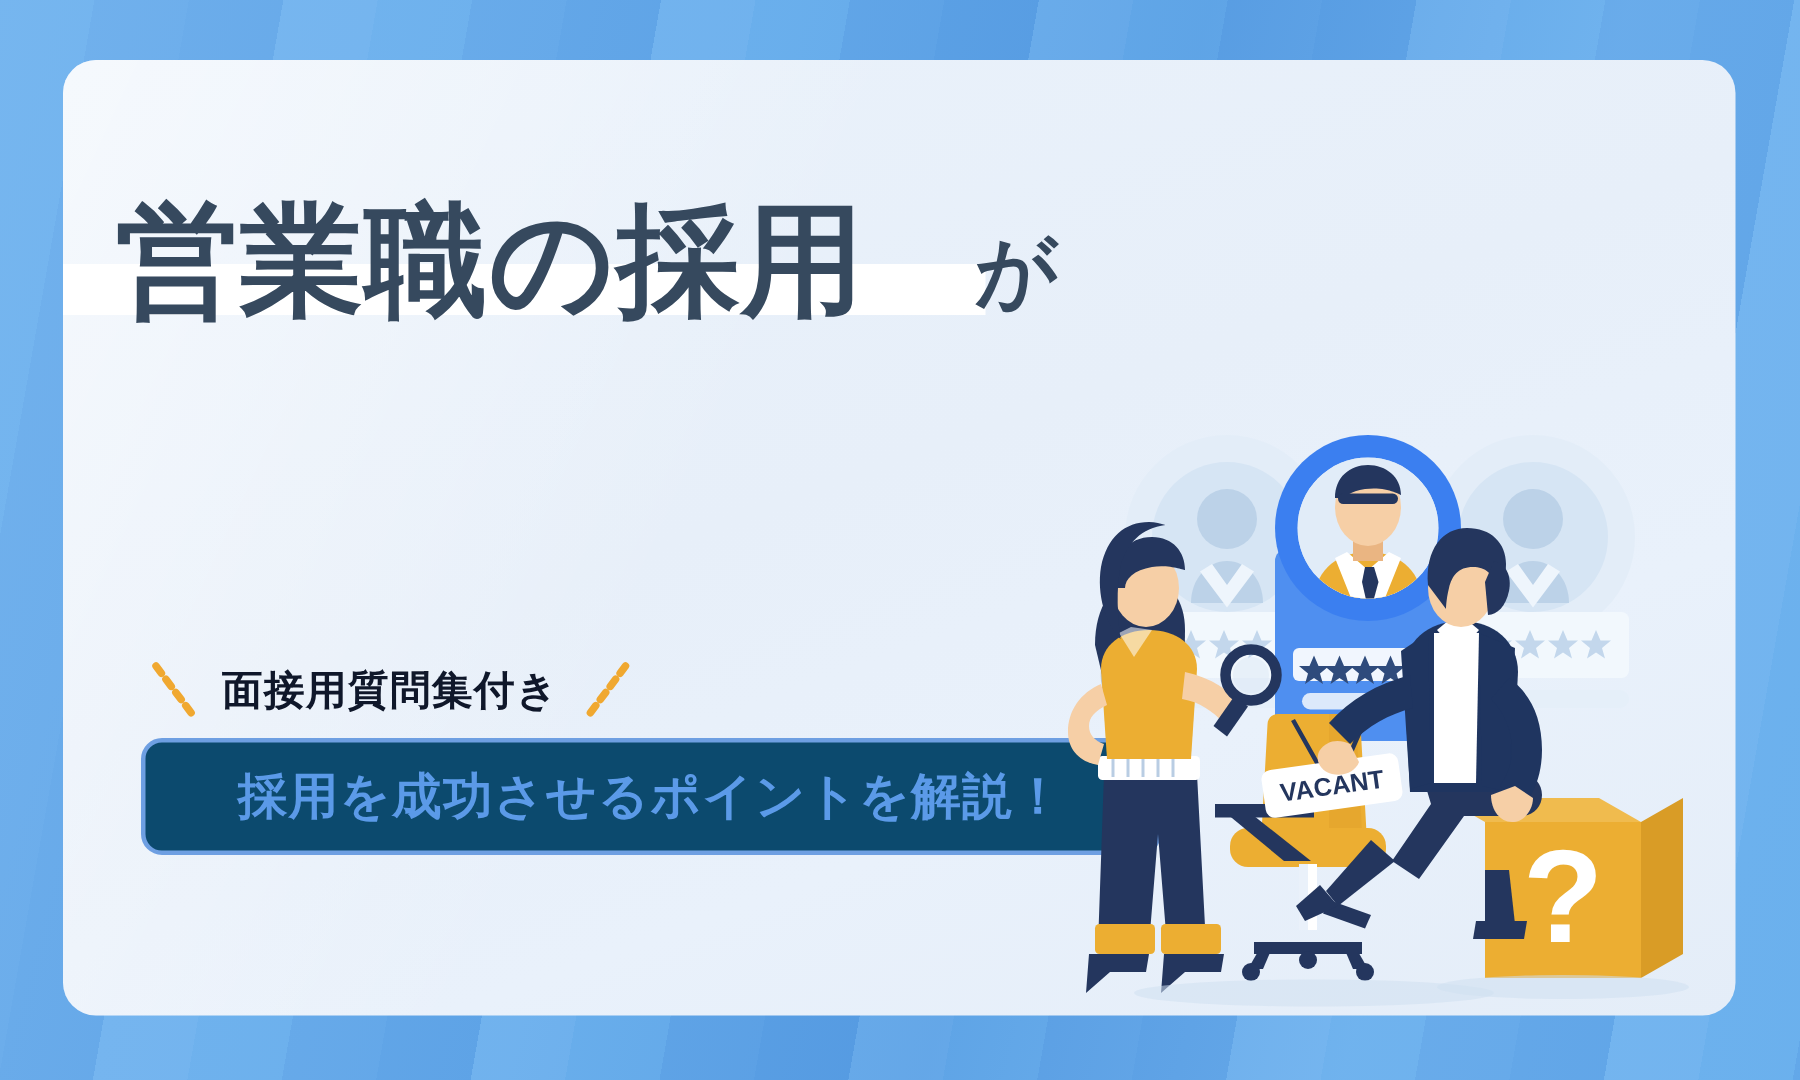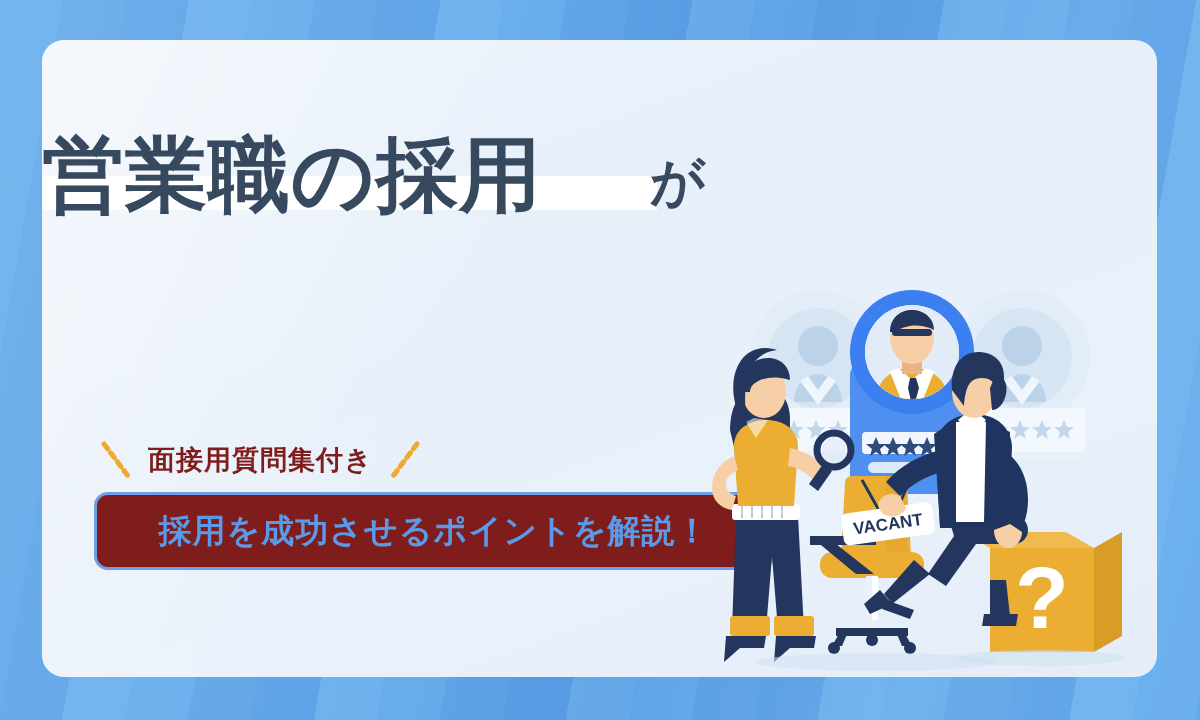--- a/index.html
+++ b/index.html
@@ -52,42 +52,42 @@
   .hl-bar.l1{width:615px;}
   .hl-bar.l2{width:510px;}
   .hl-text{
     position:absolute;left:0;bottom:10px;
     white-space:nowrap;
     color:#36495e;
     font-weight:700;
     letter-spacing:1px;
     line-height:1;
   }
-  .hl-big{font-size:82px;}
+  .hl-big{font-size:82px;margin-left:35px;}
   .hl-small{font-size:54px;}
 
   
   .sub-row{
     position:absolute;left:100px;top:438px;
     display:flex;align-items:center;gap:14px;
   }
   .slash{width:34px;height:44px;flex:0 0 auto;}
   .sub-text{
-    font-size:27px;font-weight:700;color:#7f1d1d;letter-spacing:1px;
+    font-size:27px;font-weight:700;color:#0f172a;letter-spacing:1px;
     white-space:nowrap;
   }
 
   
   .cta{
     position:absolute;left:94px;top:492px;
     width:680px;height:78px;
     box-sizing:border-box;
     border:3px solid #6e9fe2;
     border-radius:14px;
-    background:#7f1d1d;
+    background:#0c4a6e;
     display:flex;align-items:center;justify-content:center;
   }
   .cta-text{
     font-size:33px;font-weight:700;color:#5b9ae8;letter-spacing:1px;
     white-space:nowrap;
   }
 
   
   .illus{position:absolute;left:690px;top:280px;width:460px;height:400px;}
   .illus svg{display:block;width:100%;height:100%;}

